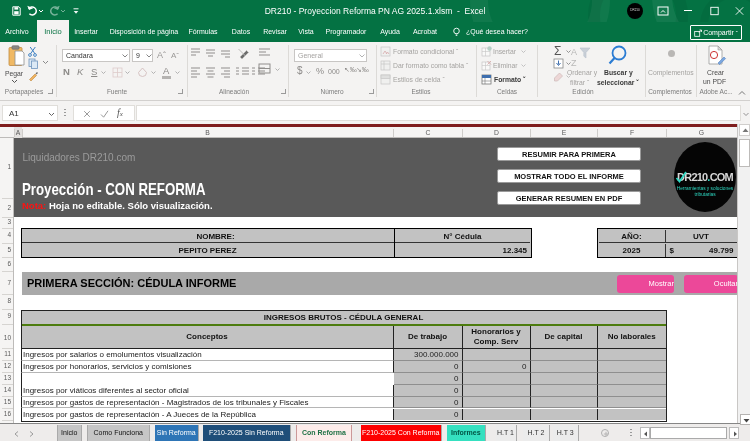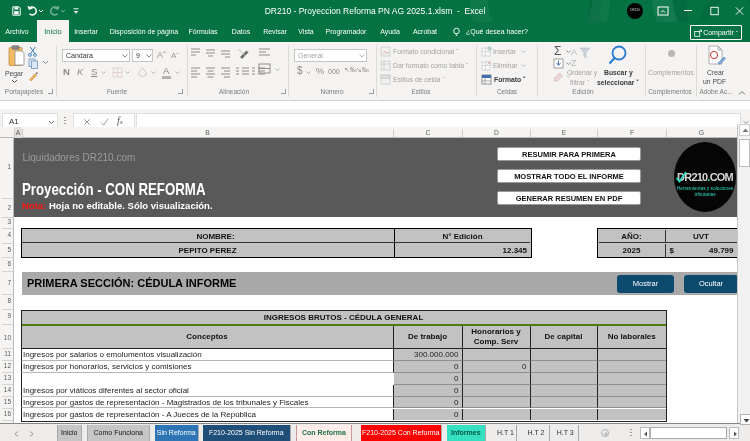--- a/index.html
+++ b/index.html
@@ -20,38 +20,38 @@
               color:#0a7344;line-height:23px;text-align:center;font-size:7.5px;}
   
   #ribbon{position:absolute;left:0;top:42px;width:750px;height:59px;background:#f4f3f2;border-bottom:1px solid #d2d0ce;}
   .gsep{position:absolute;top:3px;height:52px;width:1px;background:#dcdawd;background:#dcdad7;}
   .glabel{position:absolute;top:46px;height:10px;font-size:6.5px;color:#7b7b7b;text-align:center;}
   .glauncher{position:absolute;top:47px;width:5px;height:5px;border-right:1px solid #9a9a9a;border-bottom:1px solid #9a9a9a;}
   .rbtn-txt{position:absolute;font-size:6.8px;color:#4a4a4a;}
   .gray-txt{color:#a5a3a1;}
   .combo{position:absolute;background:#fff;border:1px solid #c8c6c4;font-size:7px;color:#333;}
   
-  #fbar{position:absolute;left:0;top:109px;width:750px;height:26px;background:#f4f3f2;border-bottom:1px solid #7f1d1d;}
+  #fbar{position:absolute;left:0;top:101px;width:750px;height:26px;background:#f4f3f2;border-bottom:3px solid #7f1d1d;}
   
   #colhead{position:absolute;left:0;top:127px;width:737px;height:11px;background:#f5f4f3;border-bottom:1px solid #bdbbb9;}
   .chl{position:absolute;top:0;height:11px;line-height:11px;font-size:6.8px;color:#5a5a5a;text-align:center;}
   .chsep{position:absolute;top:2px;height:8px;width:1px;background:#cfcdca;}
   #rowhead{position:absolute;left:0;top:138px;width:14px;height:285px;background:#f5f4f3;border-right:1px solid #bdbbb9;}
   .rhn{position:absolute;right:2px;width:11px;text-align:right;font-size:6.5px;color:#5a5a5a;}
   .rhsep{position:absolute;left:2px;width:11px;height:1px;background:#d6d4d1;}
   
   #sheet{position:absolute;left:14px;top:138px;width:723px;height:285px;background:#fff;overflow:hidden;}
   
   #dblock{position:absolute;left:0;top:0;width:724px;height:79px;background:#595959;}
   .wbtn{position:absolute;left:483px;width:144px;height:14px;background:#fff;border:1px solid #9a9a9a;border-radius:2px;
         color:#111;font-weight:bold;font-size:7.5px;text-align:center;}
   
   .cell{position:absolute;background:#c2c2c2;color:#111;font-weight:bold;font-size:8px;overflow:hidden;}
   .band{position:absolute;background:#a9a9a9;}
-  .dkbtn{position:absolute;background:#0c4a6e;border-radius:3px;color:#fff;font-size:7.5px;text-align:center;}
+  .dkbtn{position:absolute;background:#ec4899;border-radius:3px;color:#fff;font-size:7.5px;text-align:right;}
   
   .crow{position:absolute;left:6.5px;width:373px;font-size:8px;color:#1a1a1a;background:#fff;
         border-bottom:1px solid #b5b5b5;border-left:1px solid #222;border-right:1px solid #222;
         line-height:11px;padding-left:1.5px;white-space:nowrap;overflow:hidden;}
   .nrow{position:absolute;background:#c2c2c2;border-bottom:1px solid #8f8f8f;font-size:8px;color:#222;
         text-align:right;line-height:11px;padding-right:3px;}
   
   #vscroll{position:absolute;left:737px;top:124px;width:13px;height:299px;background:#f1f1f1;border-left:1px solid #c9c7c5;}
   
   #tabbar{position:absolute;left:0;top:423px;width:750px;height:18px;background:#eeeceb;border-top:1px solid #868686;}
@@ -429,21 +429,21 @@
         <path d="M1.5 7 l3 3.5 L11 1" fill="none" stroke="#2ed9c3" stroke-width="1.8"></path>
       </svg>
       <div class="abs" style="left:657px;top:48px;width:68px;color:#2ed9c3;font-size:4.8px;text-align:center;line-height:5.5px;white-space:nowrap;">Herramientas y soluciones<br>tributarias</div>
     </div>
 
     <div class="cell" style="left:6.5px;top:90px;width:374px;height:30px;border:1.5px solid #000;"></div>
     <div class="cell" style="left:8px;top:91.5px;width:387px;height:13.5px;border-bottom:1px solid #333;text-align:center;line-height:13px;">NOMBRE:</div>
     <div class="cell" style="left:8px;top:105.5px;width:371px;height:13px;text-align:center;line-height:13px;">PEPITO PEREZ</div>
 
     <div class="cell" style="left:379.5px;top:90px;width:138px;height:30px;border:1.5px solid #000;"></div>
-    <div class="cell" style="left:381px;top:91.5px;width:135px;height:13.5px;border-bottom:1px solid #333;text-align:center;line-height:13px;">N° Edición</div>
+    <div class="cell" style="left:381px;top:91.5px;width:135px;height:13.5px;border-bottom:1px solid #333;text-align:center;line-height:13px;">N° Cédula</div>
     <div class="cell" style="left:381px;top:105.5px;width:135px;height:13px;text-align:right;line-height:13px;padding-right:3px;">12.345</div>
 
     <div class="cell" style="left:583px;top:90px;width:141px;height:30px;border:1.5px solid #000;"></div>
     <div class="cell" style="left:584.5px;top:91.5px;width:67px;height:13.5px;border-bottom:1px solid #333;border-right:1px solid #333;text-align:center;line-height:13px;">AÑO:</div>
     <div class="cell" style="left:651.5px;top:91.5px;width:71px;height:13.5px;border-bottom:1px solid #333;text-align:center;line-height:13px;">UVT</div>
     <div class="cell" style="left:584.5px;top:105.5px;width:67px;height:13px;border-right:1px solid #333;text-align:center;line-height:13px;">2025</div>
     <div class="cell" style="left:651.5px;top:105.5px;width:71px;height:13px;text-align:right;line-height:13px;padding-right:3px;"><span style="float:left;padding-left:4px;">$</span>49.799</div>
 
     <div class="band" style="left:7.5px;top:133.5px;width:716.5px;height:23px;"></div>
     <div class="abs" style="left:13px;top:136px;font-size:11px;font-weight:bold;color:#000;line-height:18px;">PRIMERA SECCIÓN: CÉDULA INFORME</div>

